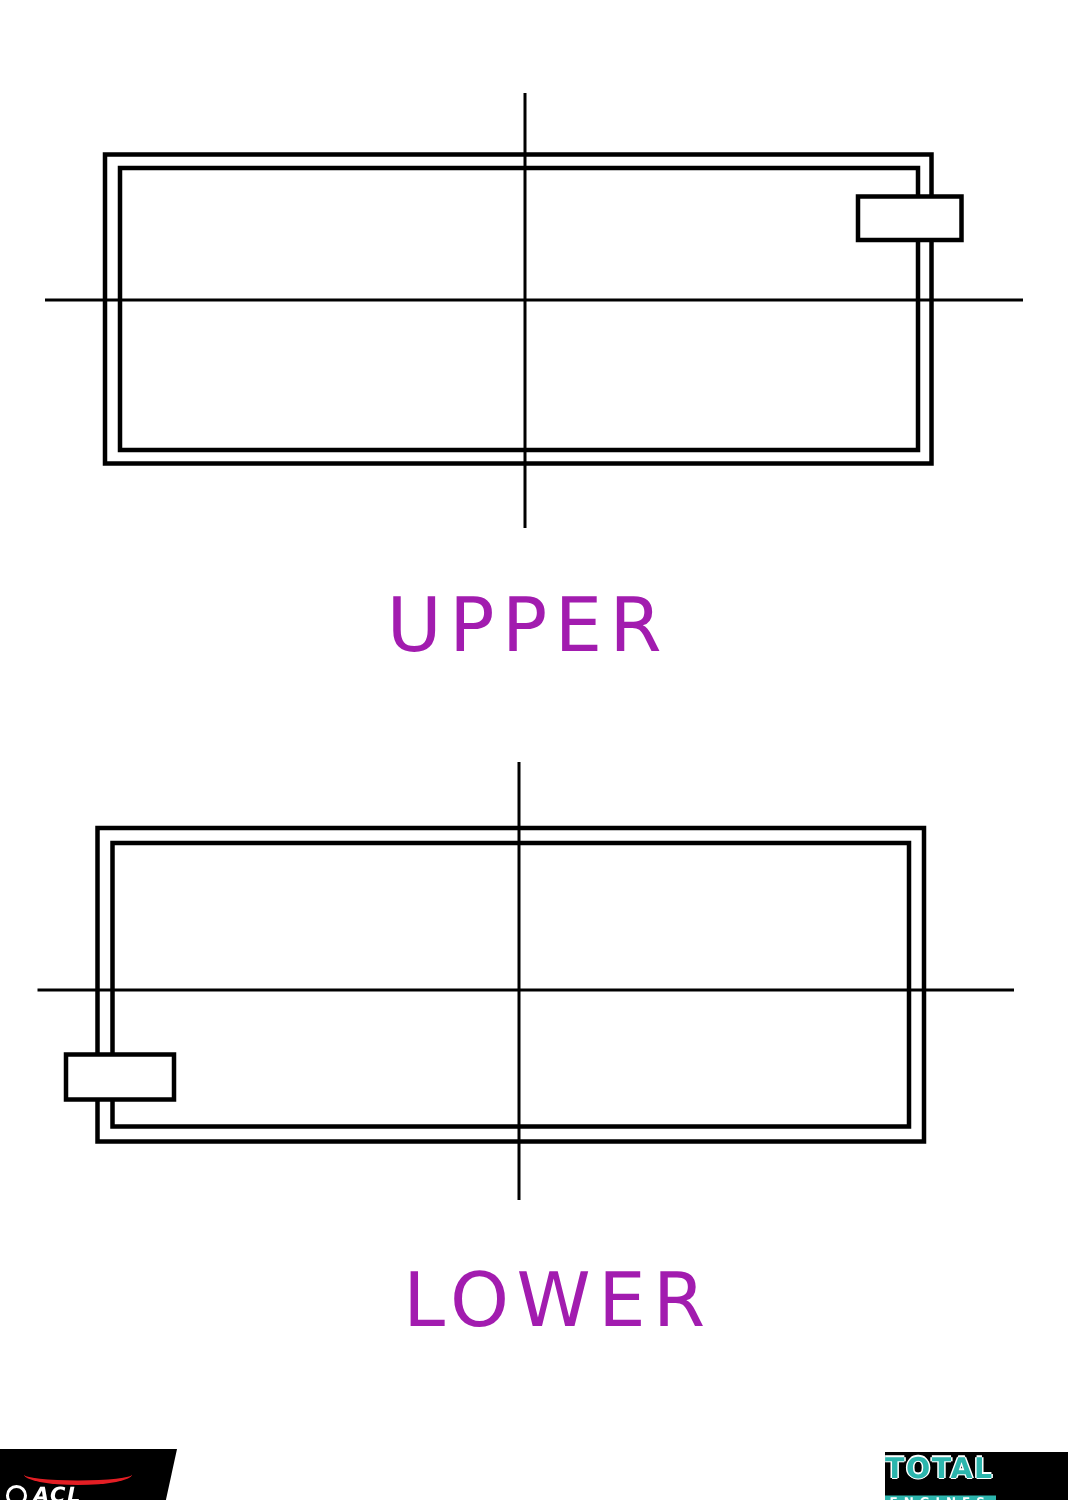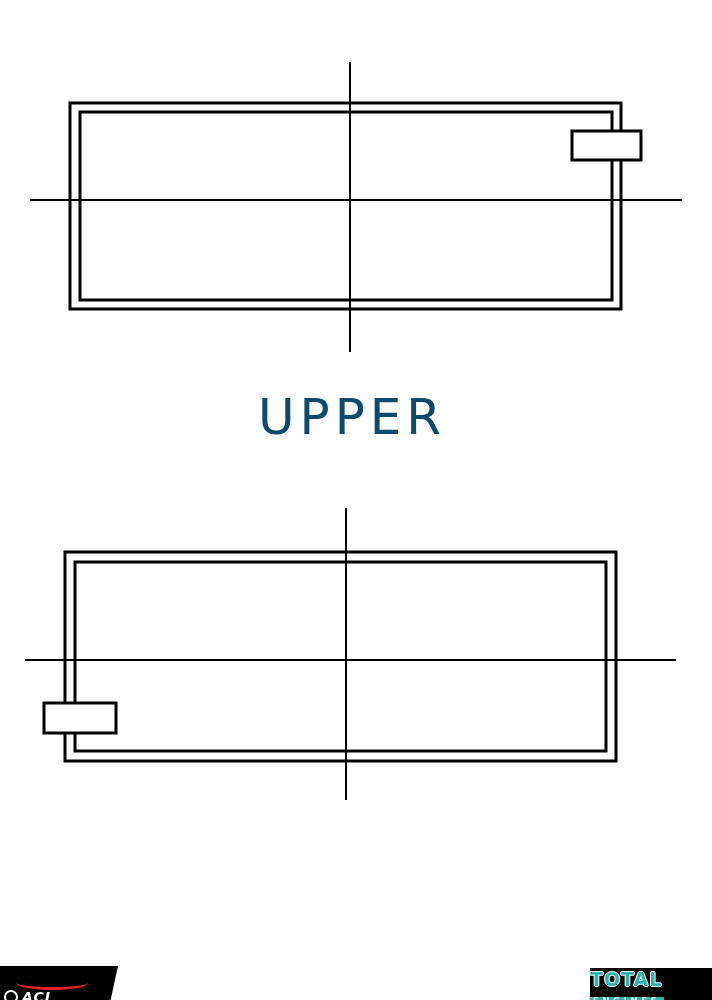--- a/index.html
+++ b/index.html
@@ -10,21 +10,21 @@
     position:relative;overflow:hidden;
   }
   #canvas{position:absolute;inset:0}
   svg.drawing{position:absolute;top:0;left:0}
 
   .caption{
     position:absolute;
     transform:translateX(-50%);
     font-size:50px;
     letter-spacing:5px;
-    color:#0c4a6e;
+    color:#a21caf;
     white-space:nowrap;
     font-family:"DejaVu Sans", sans-serif;
   }
   #upper-caption{left:352px;top:388px}
   #lower-caption{left:372px;top:838px}
 
   
   .acl{position:absolute;left:0;bottom:0;width:118px;height:34px}
   .acl-top{
     position:relative;height:38px;background:#000;
@@ -83,20 +83,21 @@
       <line x1="346" y1="508" x2="346" y2="800" stroke-width="2"></line>
       <line x1="25" y1="660" x2="676" y2="660" stroke-width="2"></line>
       <rect x="65" y="552" width="551" height="209" stroke-width="3"></rect>
       <rect x="75" y="562" width="531" height="189" stroke-width="3"></rect>
       <rect x="44" y="703" width="72" height="30" fill="#ffffff" stroke-width="3"></rect>
     </g>
   </svg>
 
   <div class="caption" id="upper-caption">UPPER</div>
 
+  <div class="caption" id="lower-caption">LOWER</div>
 
   <div class="acl">
     <div class="acl-top">
       <span class="acl-emblem"></span>
       <span class="acl-swoosh"></span>
       <span class="acl-text">ACL</span>
     </div>
     <div class="acl-strip"></div>
   </div>
 

